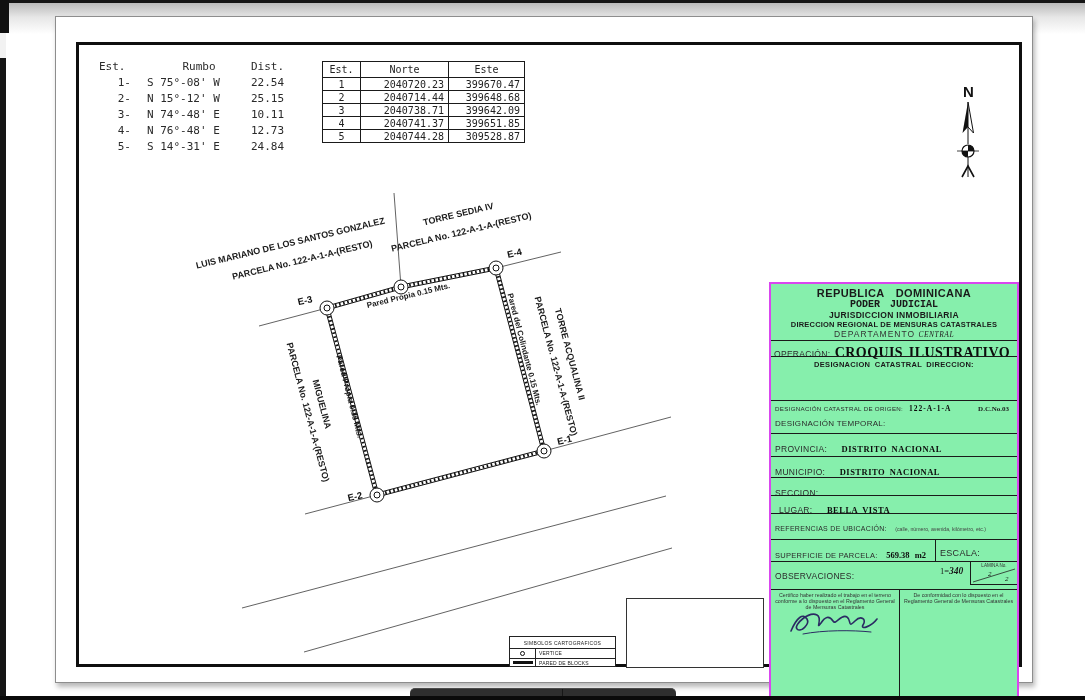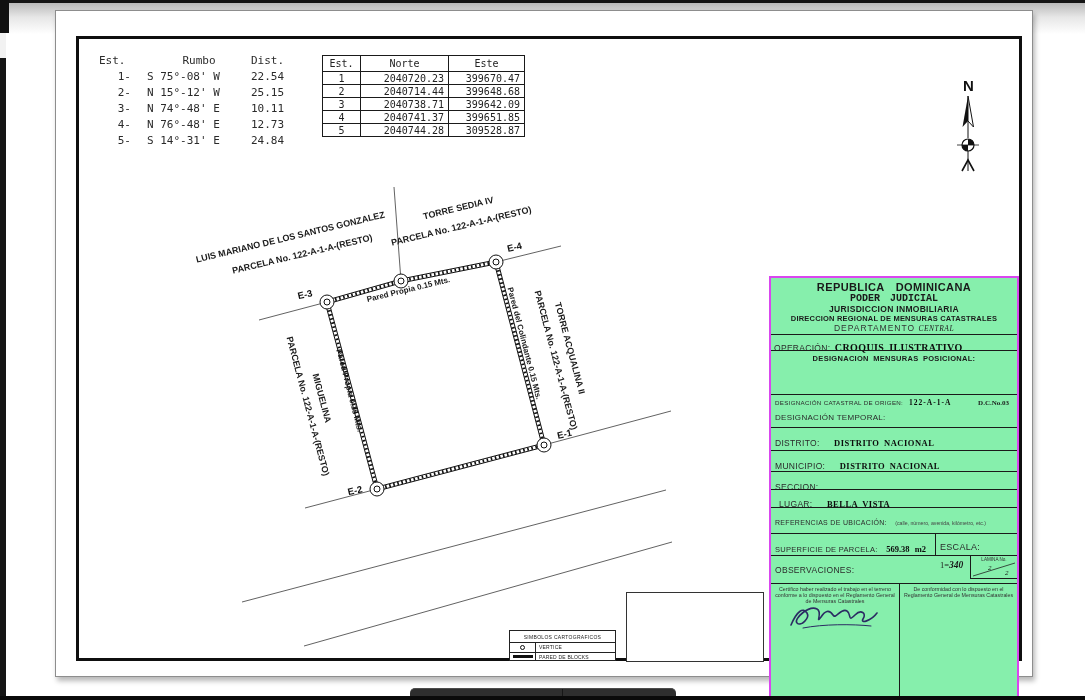--- a/index.html
+++ b/index.html
@@ -4,21 +4,21 @@
 <style>
   * { margin:0; padding:0; box-sizing:border-box; }
   body { width:1085px; height:700px; background:#ffffff; font-family:"Liberation Sans", sans-serif; position:relative; overflow:hidden; }
   .canvas { position:absolute; inset:0; }
 
   .top-gradient { position:absolute; left:0; top:0; width:1085px; height:34px; background:linear-gradient(180deg,#9d9d9d 0,#cwhite 0); background:linear-gradient(180deg,#b9b9b9 0,#e6e6e6 45%,#ffffff 100%); border-top:3px solid #141414; }
   .left-strip { position:absolute; left:0; top:0; width:6px; height:700px; background:#151515; }
   .left-strip-gap { position:absolute; left:0; top:33px; width:6px; height:25px; background:#f2f2f2; }
   .left-corner-block { position:absolute; left:0; top:0; width:9px; height:33px; background:#101010; }
 
-  .page { position:absolute; left:55px; top:10px; width:978px; height:667px; background:#ffffff; border:1px solid #8d8d8d; box-shadow:2px 4px 5px rgba(0,0,0,.28); }
+  .page { position:absolute; left:55px; top:16px; width:978px; height:667px; background:#ffffff; border:1px solid #8d8d8d; box-shadow:2px 4px 5px rgba(0,0,0,.28); }
   .frame { position:absolute; left:20px; top:25px; width:946px; height:625px; border:3px solid #0f0f0f; background:#ffffff; }
 
   
   .bearings { position:absolute; left:18px; top:14px; font-family:"DejaVu Sans Mono", monospace; font-size:11px; color:#2a2a2a; line-height:16px; }
   .brow { display:flex; white-space:pre; }
   .b-est { width:34px; text-align:right; }
   .b-gap { width:16px; }
   .b-rumbo { width:104px; }
   .b-dist { width:50px; }
   .bhead .b-est { text-align:left; padding-left:2px; }
@@ -51,21 +51,21 @@
   .p-header { height:56px; text-align:center; padding-top:3px; }
   .h-country { font-weight:700; font-size:11px; word-spacing:8px; letter-spacing:.4px; }
   .h-judicial { font-family:Liberation Mono, monospace; font-weight:700; font-size:10px; word-spacing:4px; }
   .h-jurisdiccion { font-weight:700; font-size:8.5px; letter-spacing:.3px; }
   .h-direccion { font-weight:700; font-size:7.5px; letter-spacing:.2px; }
   .h-depto { font-size:8.5px; letter-spacing:1px; color:#333; }
   .h-depto .ital { font-family:"Liberation Serif", serif; font-style:italic; font-size:7.5px; letter-spacing:.5px; color:#222; }
   .p-plano { height:16px; text-align:center; font-weight:700; font-size:10px; letter-spacing:.5px; padding-top:1px; border-top:2px solid #1a1a1a; }
   .p-operacion { height:16px; padding:2px 0 0 3px; }
   .p-operacion .lbl { font-size:8.5px; }
-  .p-operacion .val { font-size:10px; letter-spacing:.4px; word-spacing:2px; }
+  .p-operacion .val { font-size:14px; letter-spacing:.4px; word-spacing:2px; }
   .p-desigpos { height:44px; text-align:center; font-weight:700; font-size:7.5px; letter-spacing:.3px; word-spacing:2px; padding-top:3px; }
   .p-origen { height:33px; padding:3px 4px 0 4px; }
   .o-line1 { display:flex; align-items:baseline; }
   .o-line1 .lbl { font-size:6.2px; }
   .o-line1 .val { font-size:7.5px; letter-spacing:1px; margin-left:6px; }
   .o-dc { margin-left:auto; font-family:"Liberation Serif", serif; font-weight:700; font-size:7px; padding-right:4px; }
   .o-line2 { margin-top:6px; font-size:8px; }
   .p-provincia, .p-municipio { padding:4px 0 0 4px; }
   .p-provincia { height:23px; } .p-municipio { height:21px; }
   .p-seccion { height:18px; padding:4px 0 0 4px; }
@@ -261,31 +261,31 @@
           <div class="h-country">REPUBLICA DOMINICANA</div>
           <div class="h-judicial">PODER JUDICIAL</div>
           <div class="h-jurisdiccion">JURISDICCION INMOBILIARIA</div>
           <div class="h-direccion">DIRECCION REGIONAL DE MENSURAS CATASTRALES</div>
           <div class="h-depto"><span>DEPARTAMENTO</span> <span class="ital">CENTRAL</span></div>
         </div>
         <div class="prow p-operacion">
           <span class="lbl">OPERACIÓN:</span>
           <span class="val">CROQUIS ILUSTRATIVO</span>
         </div>
-        <div class="prow p-desigpos">DESIGNACION MENSURAS POSICIONAL:</div>
+        <div class="prow p-desigpos">DESIGNACION CATASTRAL DIRECCION:</div>
         <div class="prow p-origen">
           <div class="o-line1">
             <span class="lbl">DESIGNACIÓN CATASTRAL DE ORIGEN:</span>
             <span class="val">122-A-1-A</span>
             <span class="o-dc">D.C.No.03</span>
           </div>
           <div class="o-line2 lbl">DESIGNACIÓN TEMPORAL:</div>
         </div>
         <div class="prow p-provincia">
-          <span class="lbl row-lbl">DISTRITO:</span>
+          <span class="lbl row-lbl">PROVINCIA:</span>
           <span class="val row-val">DISTRITO NACIONAL</span>
         </div>
         <div class="prow p-municipio">
           <span class="lbl row-lbl">MUNICIPIO:</span>
           <span class="val row-val">DISTRITO NACIONAL</span>
         </div>
         <div class="prow p-seccion">
           <span class="lbl row-lbl">SECCION:</span>
         </div>
         <div class="prow p-lugar">

